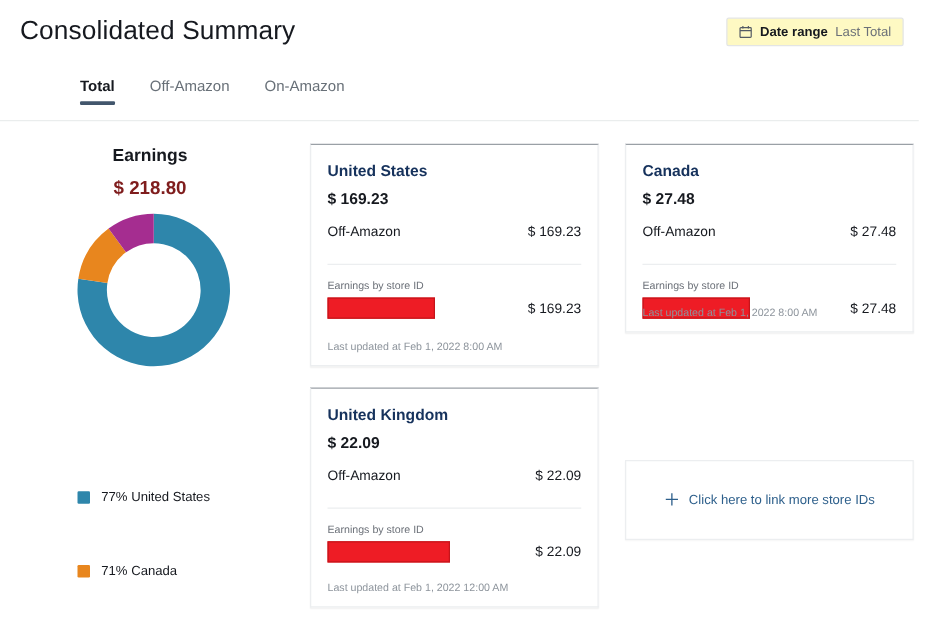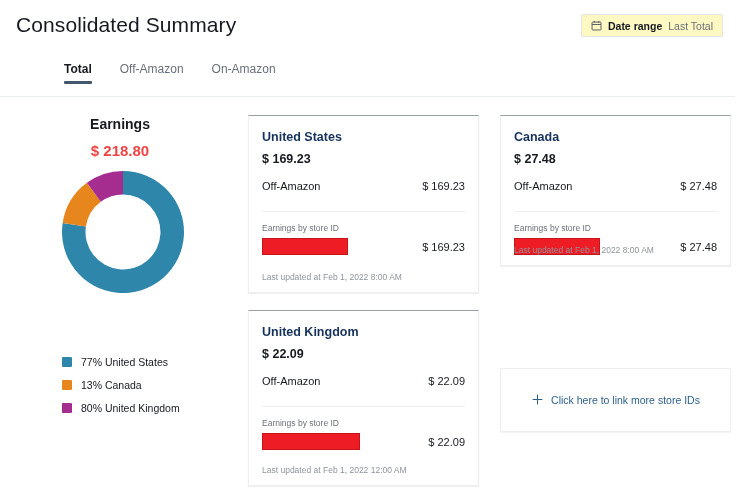--- a/index.html
+++ b/index.html
@@ -60,28 +60,28 @@
   .chart-panel {
     position: absolute; left: 0; top: 98px; width: 240px; height: 415px;
     background: #fff;
   }
   .chart-title {
     position: absolute; top: 18px; left: 0; width: 240px; text-align: center;
     font-size: 14px; font-weight: bold; color: #16191f;
   }
   .chart-total {
     position: absolute; top: 44px; left: 0; width: 240px; text-align: center;
-    font-size: 15px; font-weight: bold; color: #ef4444;
+    font-size: 15px; font-weight: bold; color: #7f1d1d;
   }
   .donut { position: absolute; left: 61px; top: 72px; }
   .legend {
     position: absolute; left: 62px; top: 258px;
     display: flex; flex-direction: column; gap: 11px;
   }
-  .legend-row { display: flex; align-items: center; gap: 9px; font-size: 10.5px; color: #16191f; }
+  .legend-row { display: flex; align-items: center; gap: 9px; font-size: 10.5px; color: #16191f; margin-top: 36px; }
   .legend-swatch { width: 10px; height: 10px; border-radius: 1px; flex: none; }
 
   
   .card {
     position: absolute;
     background: #ffffff;
     border: 1px solid #eceef0;
     border-top: 1px solid #9aa0a6;
     box-shadow: 0 1px 1px rgba(0,0,0,.06);
   }
@@ -181,21 +181,21 @@
         </g>
     </svg>
 
     <div class="legend">
       <div class="legend-row">
         <span class="legend-swatch" style="background:#2e86ab"></span>
         <span>77% United States</span>
       </div>
       <div class="legend-row">
         <span class="legend-swatch" style="background:#e8861e"></span>
-        <span>13% Canada</span>
+        <span>71% Canada</span>
       </div>
       <div class="legend-row">
         <span class="legend-swatch" style="background:#a52d90"></span>
         <span>80% United Kingdom</span>
       </div>
     </div>
   </div>
 
   <div class="card card-us">
     <div class="card-title">United States</div>

